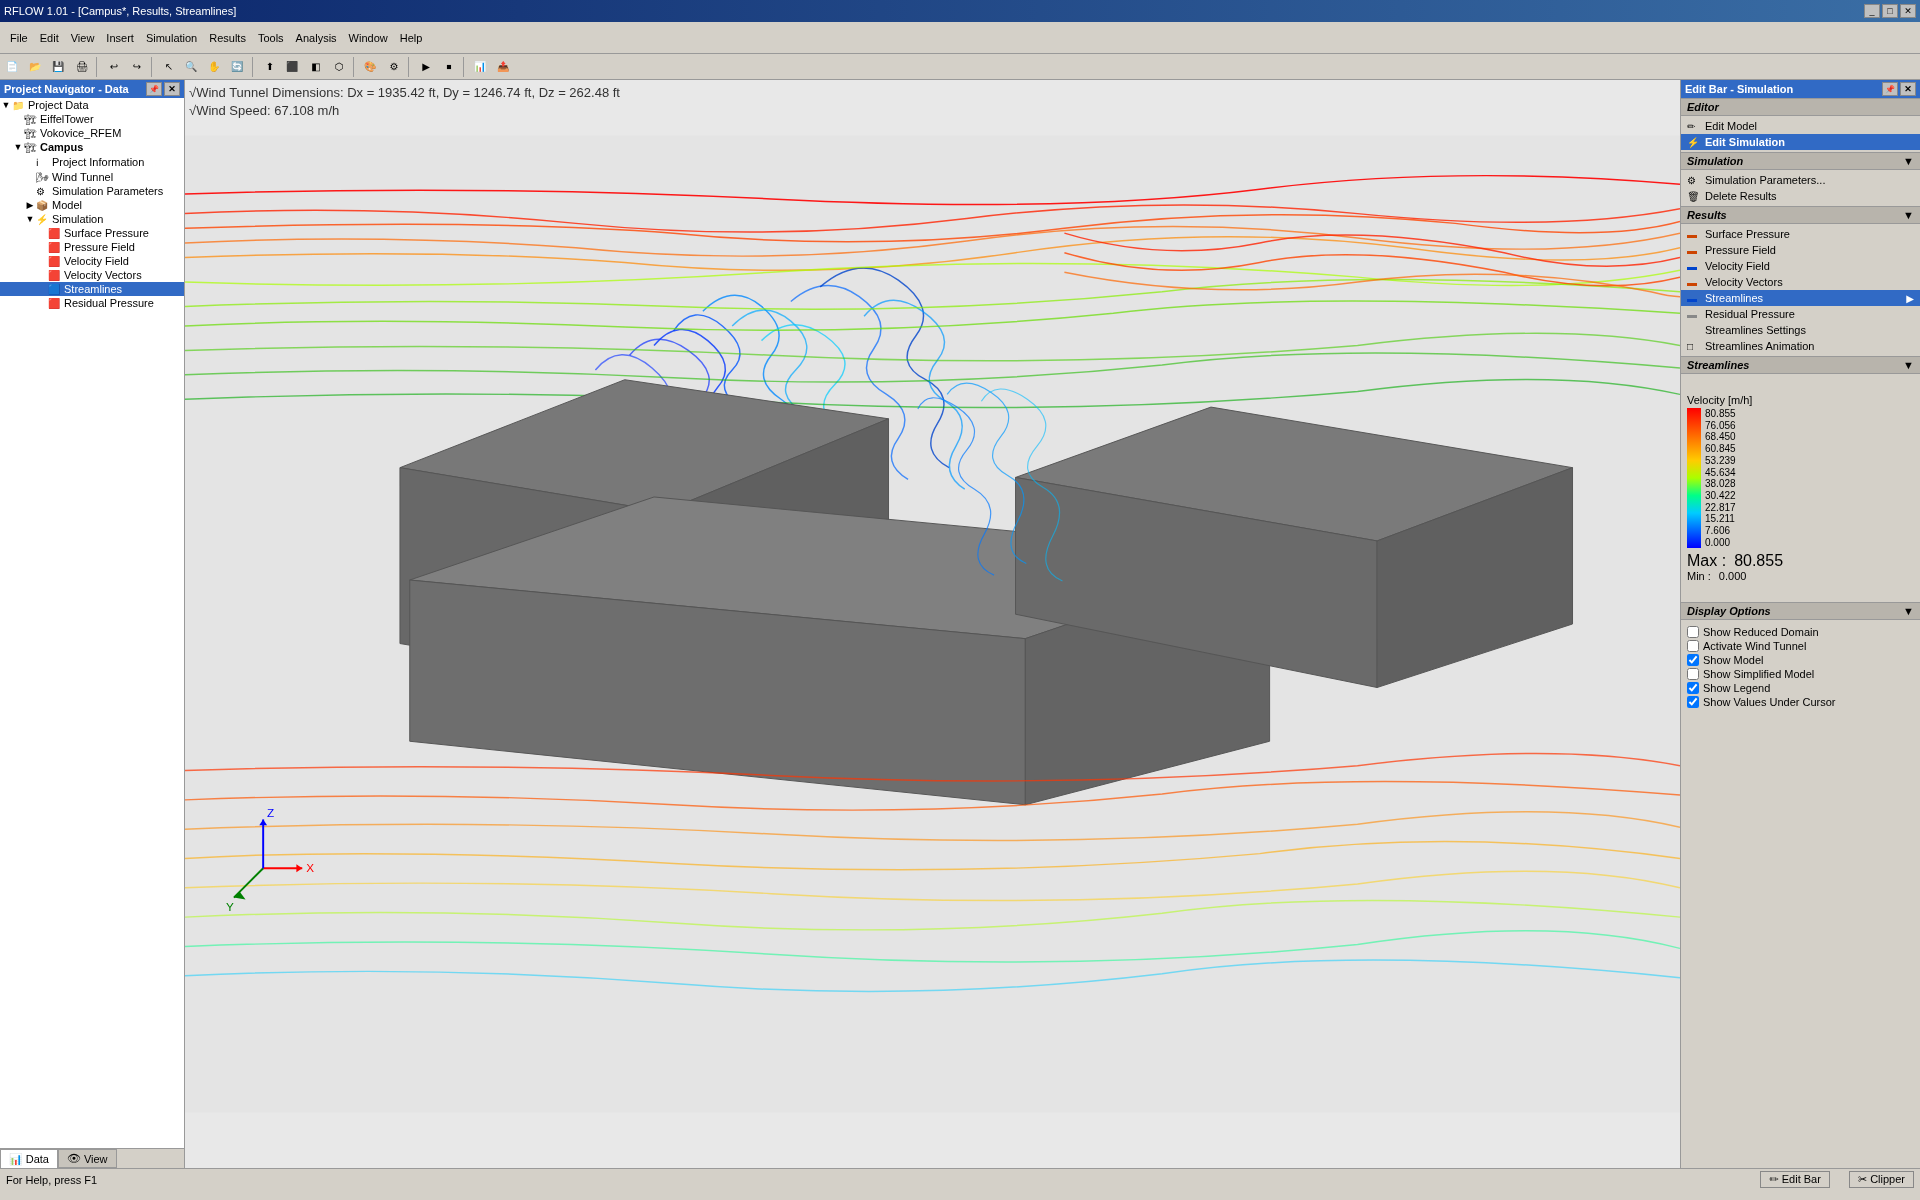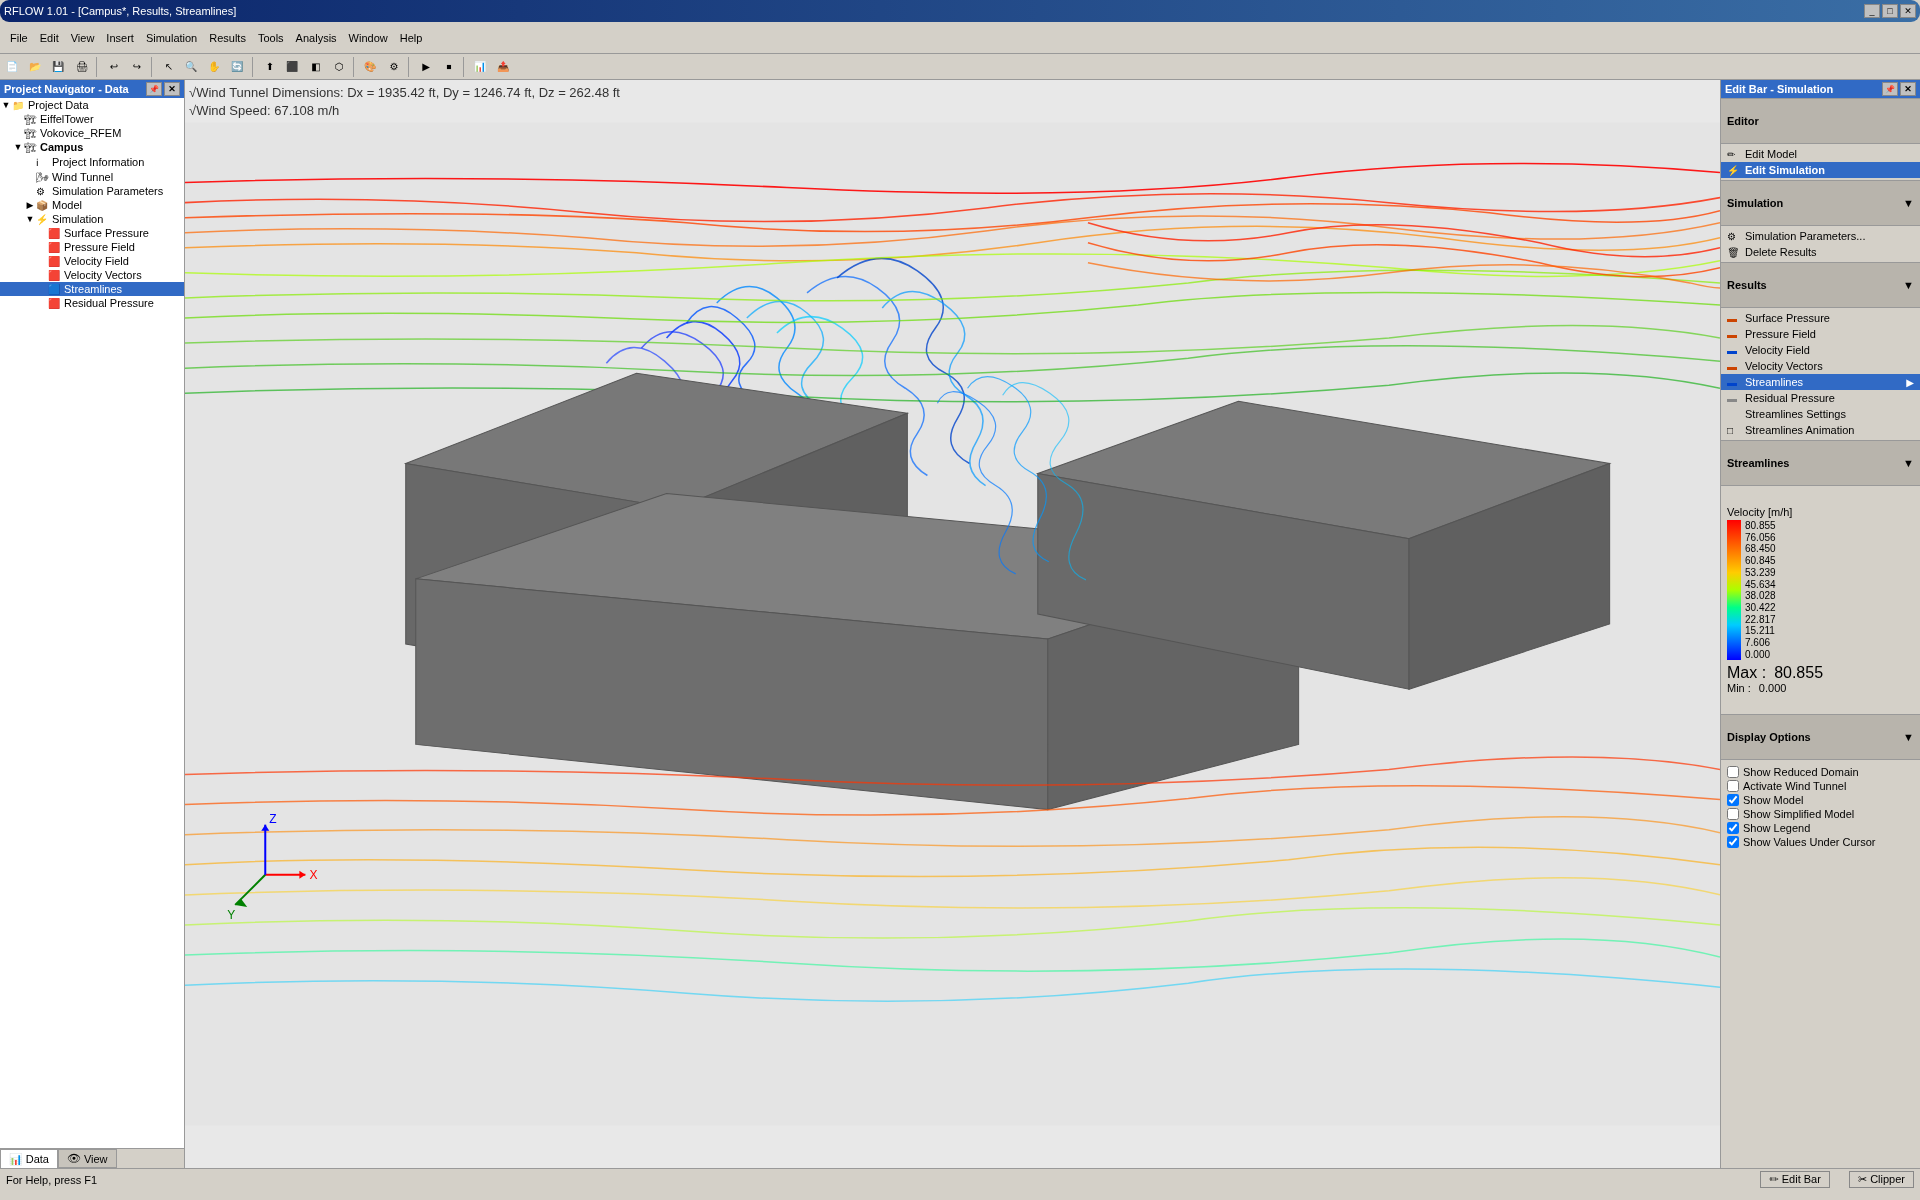--- a/index.html
+++ b/index.html
@@ -7,21 +7,20 @@
 
     
     #titlebar {
       height: 22px;
       background: linear-gradient(to right, #0a246a, #3a6ea5);
       display: flex;
       align-items: center;
       justify-content: space-between;
       padding: 0 4px;
       color: white;
-      border-radius: 9px;
     }
     #titlebar-controls { display: flex; gap: 2px; }
     .titlebar-btn { width: 16px; height: 14px; background: #c0c0c0; border: 1px solid #888; font-size: 9px; display: flex; align-items: center; justify-content: center; cursor: pointer; color: #000; }
 
     
     #menubar {
       height: 32px;
       background: #d4d0c8;
       display: flex;
       align-items: center;
@@ -111,46 +110,47 @@
       position: absolute;
       bottom: 4px;
       left: 4px;
       font-size: 10px;
       color: #333;
       line-height: 1.5;
     }
 
     
     #right-panel {
-      width: 200px;
+      width: 240px;
       background: #d4d0c8;
       border-left: 1px solid #999;
       display: flex;
       flex-direction: column;
       font-size: 11px;
     }
     #right-panel-header {
       background: #316ac5;
       color: white;
       padding: 2px 4px;
       font-size: 11px;
       font-weight: bold;
       display: flex;
       justify-content: space-between;
       align-items: center;
     }
     .right-section-title {
       background: #b8b4ac;
-      padding: 16px 6px;
+      padding: 2px 6px;
       font-size: 11px;
       font-weight: bold;
       border-top: 1px solid #999;
       border-bottom: 1px solid #999;
       display: flex;
       justify-content: space-between;
+      font-style: italic;
     }
     .right-section-content { padding: 2px 0; }
     .right-item {
       display: flex;
       align-items: center;
       padding: 2px 6px;
       cursor: pointer;
     }
     .right-item.selected { background: #316ac5; color: white; }
     .right-item-icon { width: 18px; font-size: 10px; }

